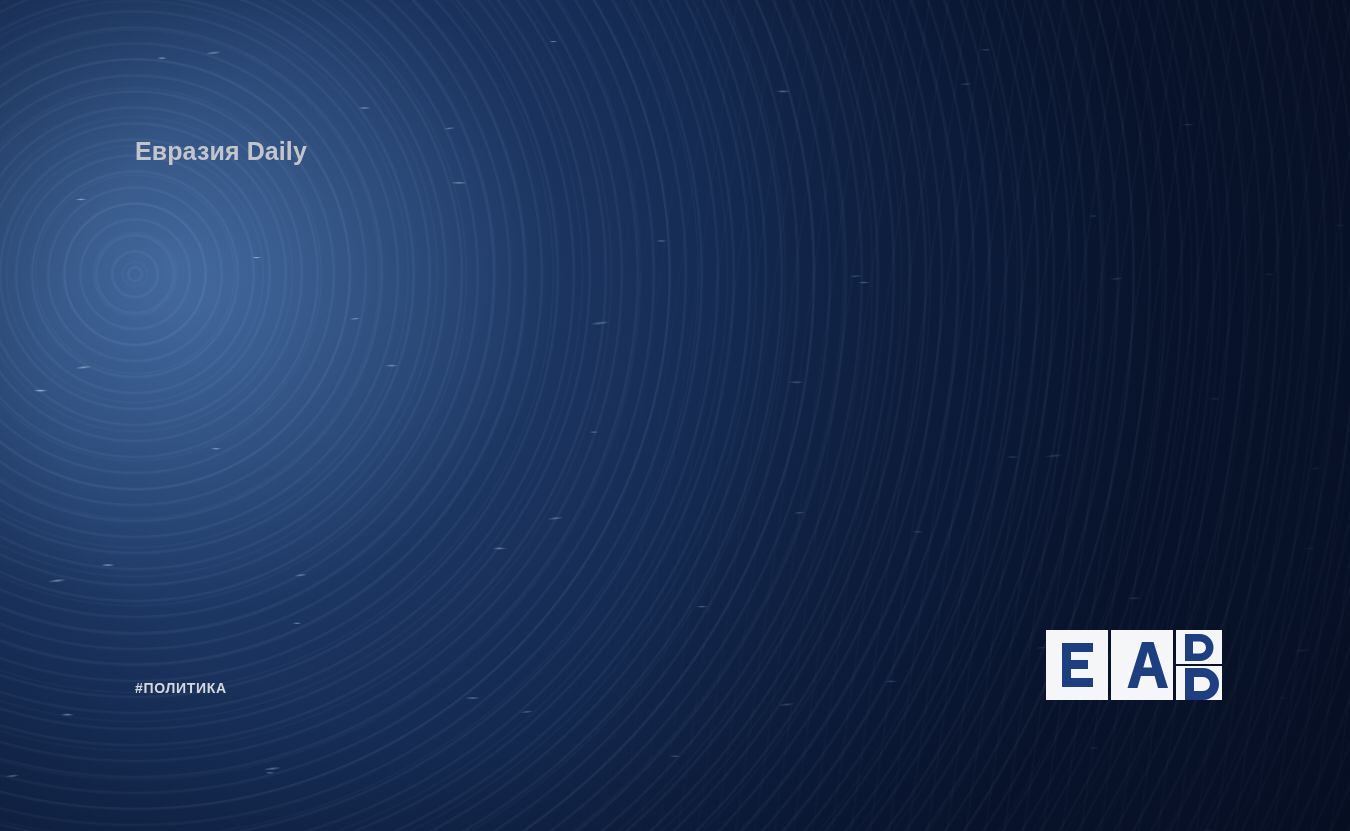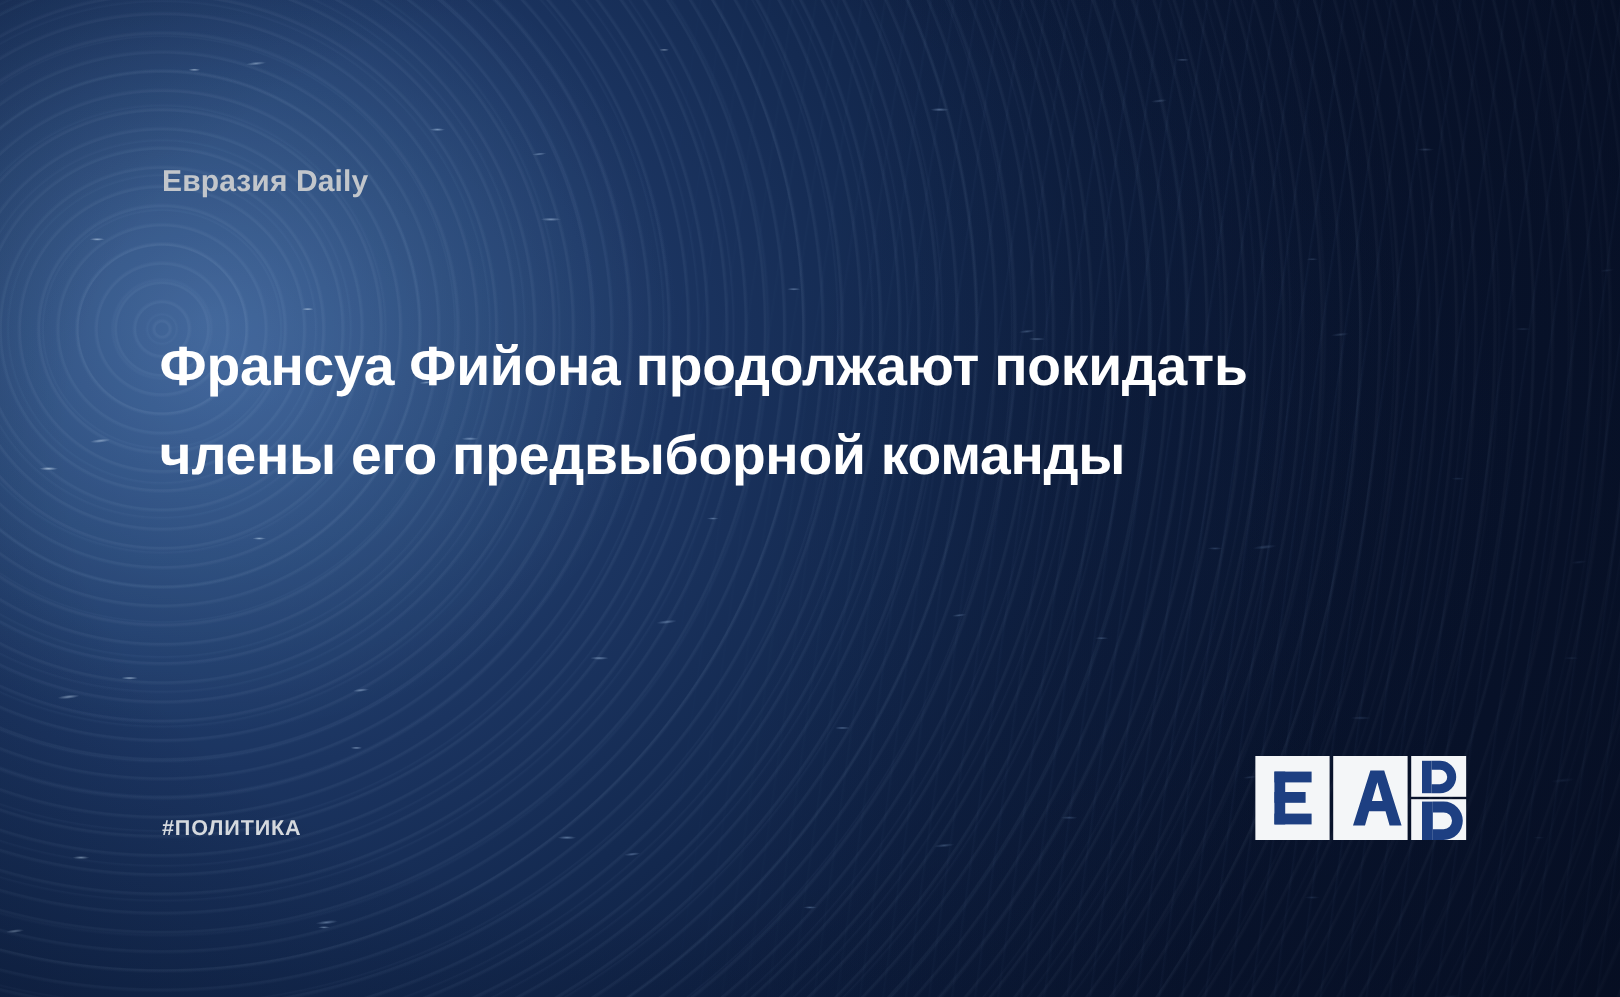--- a/index.html
+++ b/index.html
@@ -199,21 +199,21 @@
     letter-spacing: -0.2px;
     color: #ffffff;
   }
 
   .headline .hl-line { display: block; }
 
   .category {
     position: absolute;
     left: 135px;
     top: 680px;
-    font-size: 18px;
+    font-size: 14px;
     font-weight: 700;
     letter-spacing: 0.7px;
     color: #d5d9de;
     white-space: nowrap;
   }
 
   
 
   .logo {
     position: absolute;
@@ -235,24 +235,20 @@
   <div class="bg-layer bg-speckle"></div>
   <div class="bg-layer bg-speckle-2"></div>
   <div class="bg-layer bg-streaks"></div>
   <div class="bg-layer bg-bloom"></div>
   <div class="bg-layer bg-vignette"></div>
 
   <div class="content">
 
     <div class="brand">Евразия Daily</div>
 
-    <h1 class="headline">
-      <span class="hl-line">Франсуа Фийона продолжают покидать</span>
-      <span class="hl-line">члены его предвыборной команды</span>
-    </h1>
 
     <div class="category">#ПОЛИТИКА</div>
 
     <div class="logo">
       <svg viewBox="0 0 176 70" xmlns="http://www.w3.org/2000/svg" aria-hidden="true">
 
         <g>
           <rect x="0" y="0" width="62" height="70" fill="#f4f6f8"></rect>
           <g fill="#1d3f82">
             <rect x="16" y="13" width="9" height="44"></rect>

